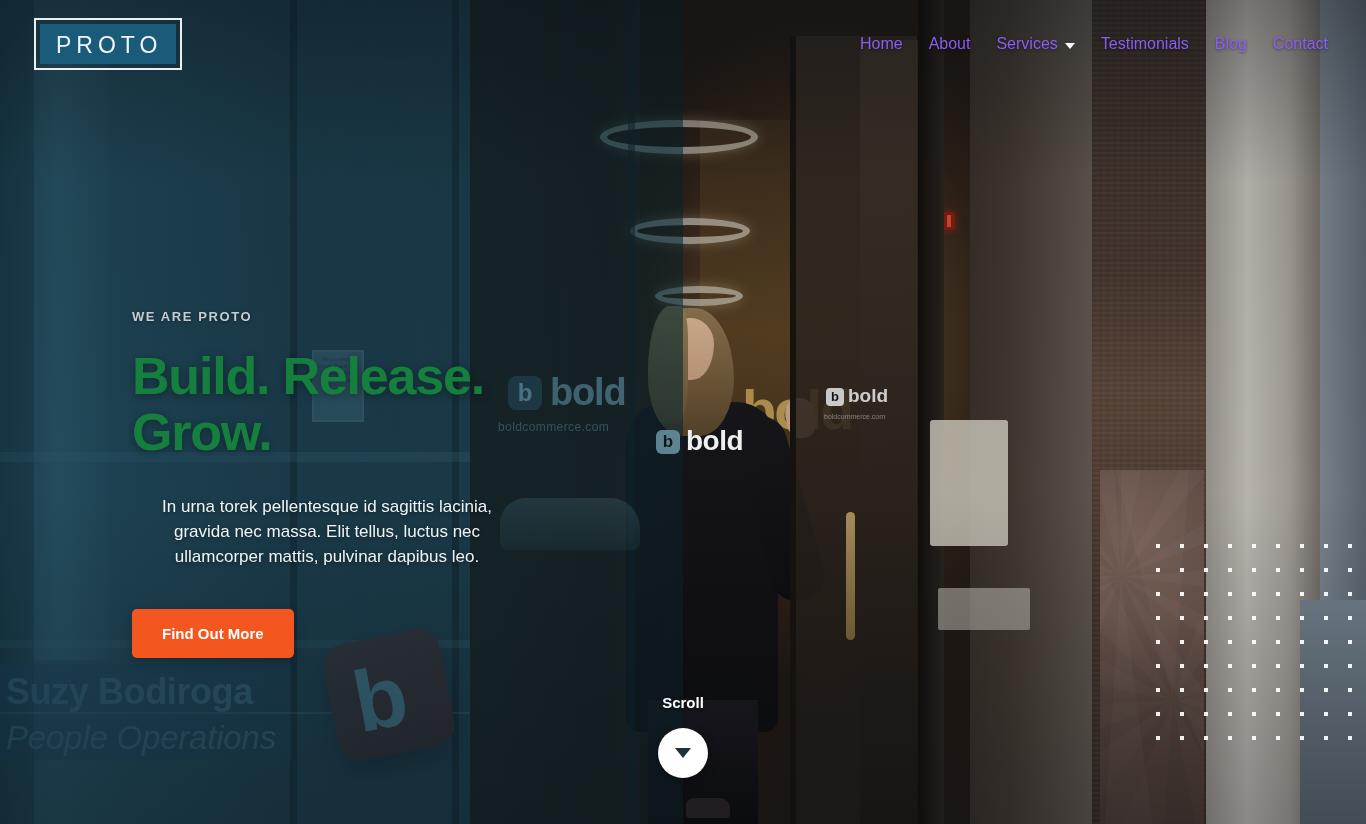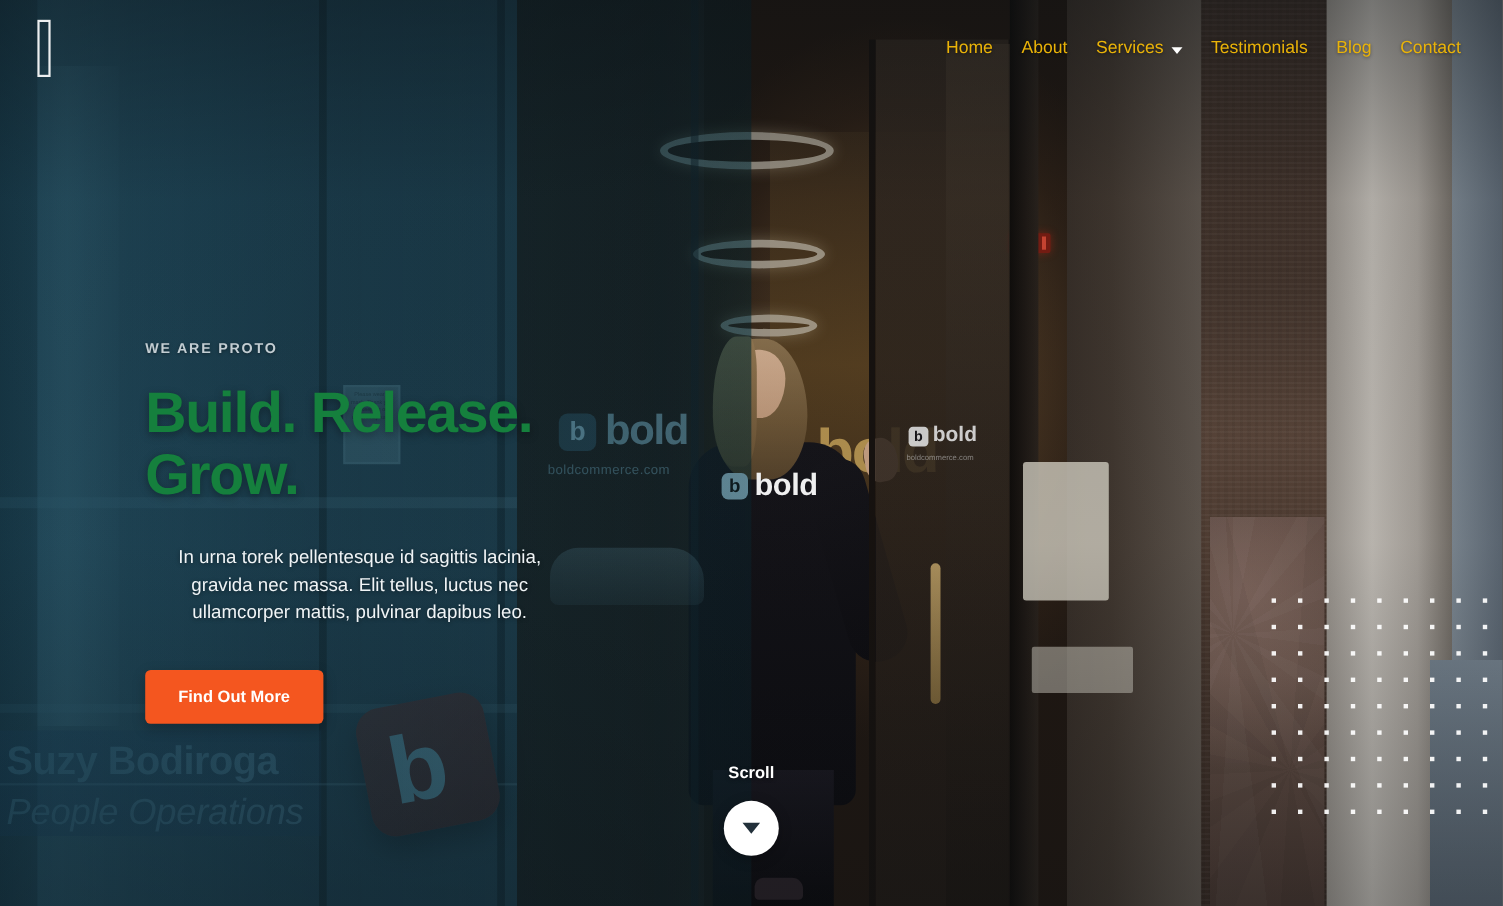--- a/index.html
+++ b/index.html
@@ -328,21 +328,21 @@
     background:#1a5b7a; color:#eef6f9;
     font:400 23px/42px "Liberation Sans",sans-serif;
     letter-spacing:5px; padding:0 14px 0 16px;
   }
   .logo-theme {
     color:#fff; font:700 23px/42px "Liberation Sans",sans-serif;
     letter-spacing:2.5px; padding:0 12px 0 14px;
   }
   .nav { display:flex; align-items:center; gap:26px; padding-right:4px; }
   .nav-item {
-    color:#eab308; font:400 16px/20px "Liberation Sans",sans-serif;
+    color:#8b5cf6; font:400 16px/20px "Liberation Sans",sans-serif;
     text-decoration:none; display:flex; align-items:center; gap:7px;
     text-shadow:0 1px 3px rgba(0,0,0,.45); cursor:pointer;
   }
   .caret {
     width:0; height:0; border-left:5px solid transparent;
     border-right:5px solid transparent; border-top:6px solid #fff;
     margin-top:3px;
   }
 
   
@@ -539,20 +539,21 @@
       <span class="dot" style="left: 96px; top: 192px;"></span>
       <span class="dot" style="left: 120px; top: 192px;"></span>
       <span class="dot" style="left: 144px; top: 192px;"></span>
       <span class="dot" style="left: 168px; top: 192px;"></span>
       <span class="dot" style="left: 192px; top: 192px;"></span>
     </div>
 </div>
 
 <div class="header">
   <div class="logo">
+    <div class="logo-proto">PROTO</div>
   </div>
 
   <nav class="nav" id="main-nav">
       <a class="nav-item">
         <span>Home</span>
       </a>
       <a class="nav-item">
         <span>About</span>
       </a>
       <a class="nav-item">

